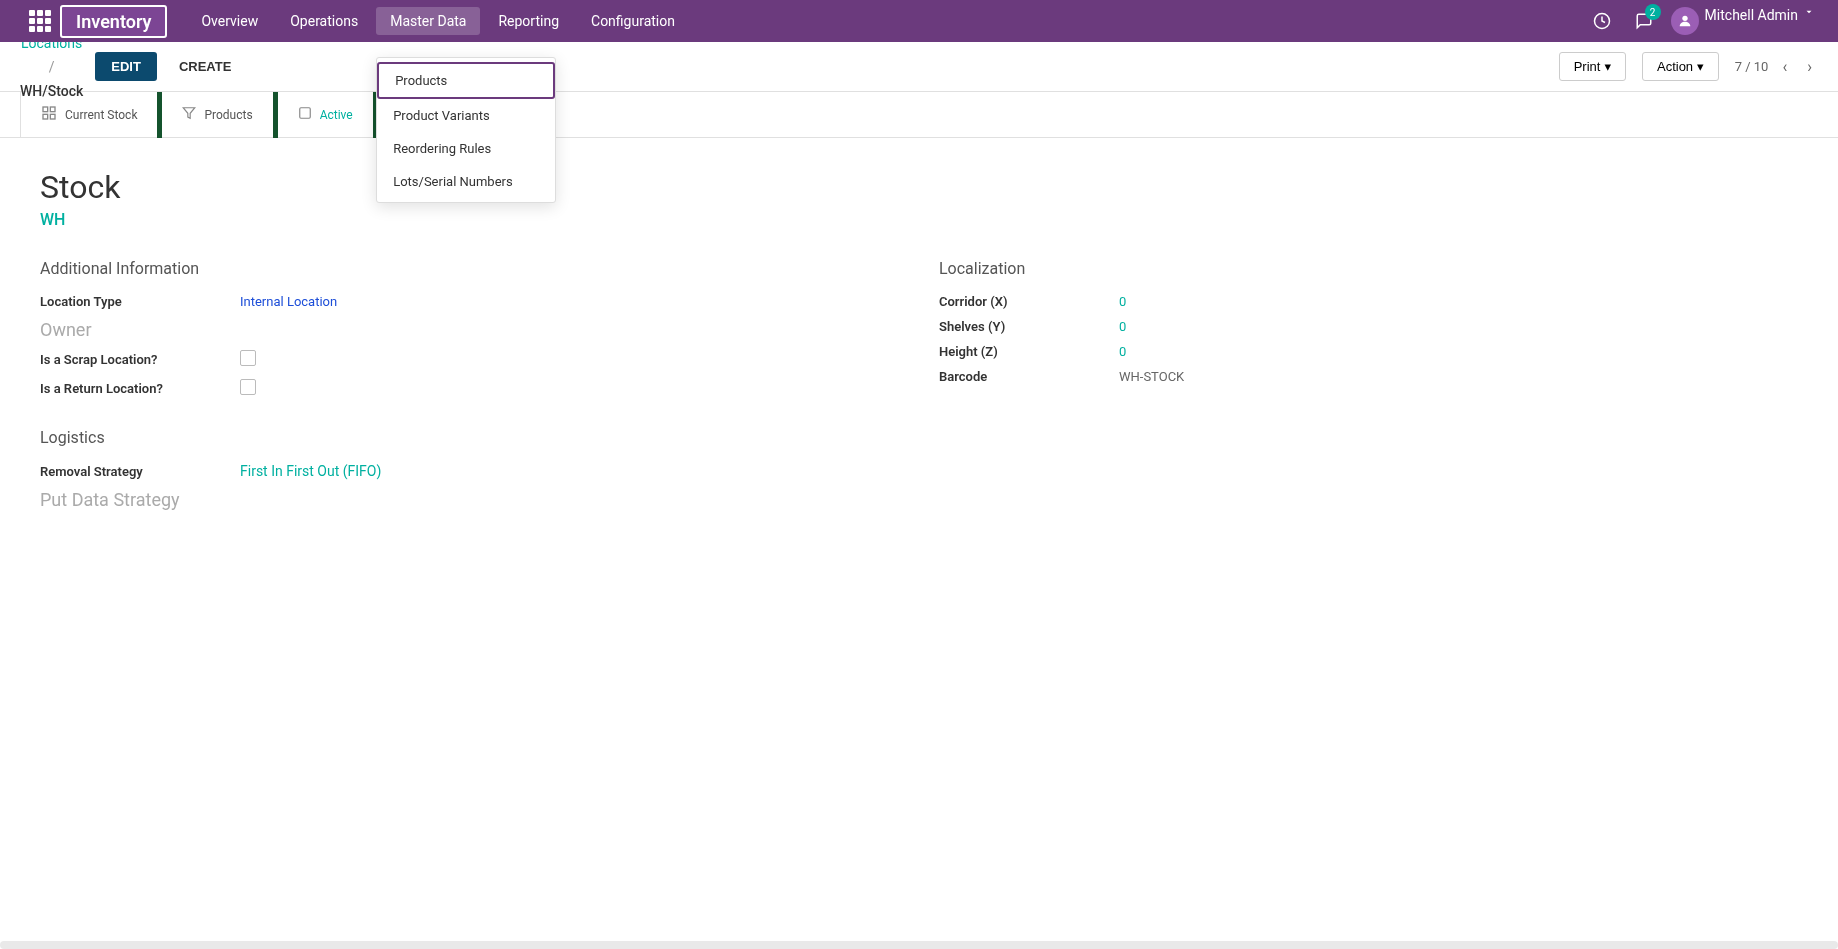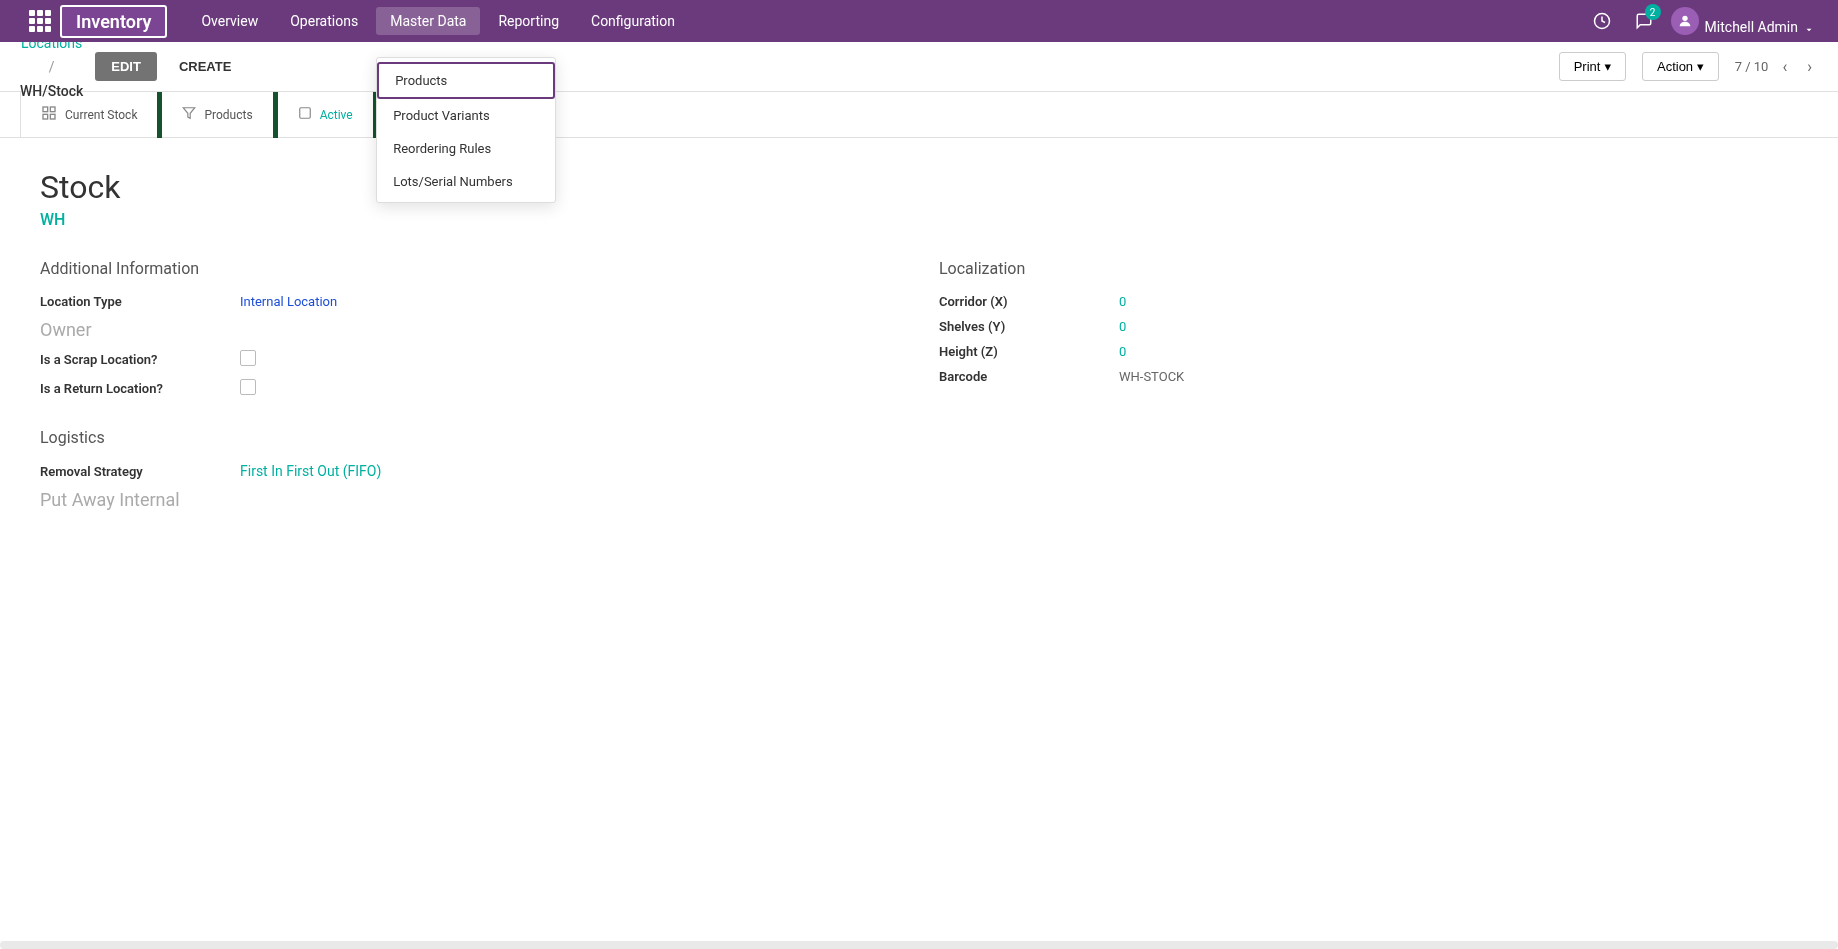--- a/index.html
+++ b/index.html
@@ -57,21 +57,21 @@
       width: 30px; height: 30px; display: flex; align-items: center; justify-content: center;
       color: #fff; cursor: pointer; border-radius: 50%; position: relative;
     }
     .chat-badge {
       position: absolute; top: -2px; right: -2px;
       background: #00b0a0; color: #fff; border-radius: 50%;
       width: 16px; height: 16px; font-size: 10px;
       display: flex; align-items: center; justify-content: center;
     }
     .user-menu {
-      display: flex; align-items: flex-end; gap: 6px; cursor: pointer; color: #fff;
+      display: flex; align-items: flex-start; gap: 6px; cursor: pointer; color: #fff;
     }
     .user-avatar {
       width: 28px; height: 28px; border-radius: 50%; background: #9b5eb5;
       display: flex; align-items: center; justify-content: center; font-size: 12px; color: #fff;
     }
 
     
     .secondbar {
       background: #fff;
       border-bottom: 1px solid #e0e0e0;
@@ -83,21 +83,21 @@
       position: relative;
       z-index: 50;
     }
     .breadcrumb {
       display: flex; align-items: center; gap: 8px; font-size: 14px; color: #666; flex-direction: column;
     }
     .breadcrumb-link { color: #00b0a0; cursor: pointer; }
     .breadcrumb-sep { color: #999; }
     .breadcrumb-current { color: #333; font-weight: 500; }
     .btn-edit {
-      background: #737373; color: #fff; border: none; padding: 7px 16px;
+      background: #0c4a6e; color: #fff; border: none; padding: 7px 16px;
       border-radius: 3px; cursor: pointer; font-size: 13px; font-weight: 600;
     }
     .btn-create {
       background: transparent; color: #333; border: none; padding: 7px 10px;
       border-radius: 3px; cursor: pointer; font-size: 13px; font-weight: 600;
     }
     .secondbar-right {
       margin-left: auto;
       display: flex; align-items: center; gap: 16px;
     }
@@ -360,21 +360,21 @@
         </div>
       </div>
 
       <div class="section">
         <div class="section-title">Logistics</div>
         <div class="info-grid">
           <div class="info-label">Removal Strategy</div>
           <div>
             <a class="link-teal">First In First Out (FIFO)</a>
           </div>
-          <div class="info-label-light">Put Away Internal</div>
+          <div class="info-label-light">Put Data Strategy</div>
           <div class="info-value"></div>
         </div>
       </div>
     </div>
 
     <div>
 
       <div class="section">
         <div class="section-title">Localization</div>
         <div class="localization-grid">

